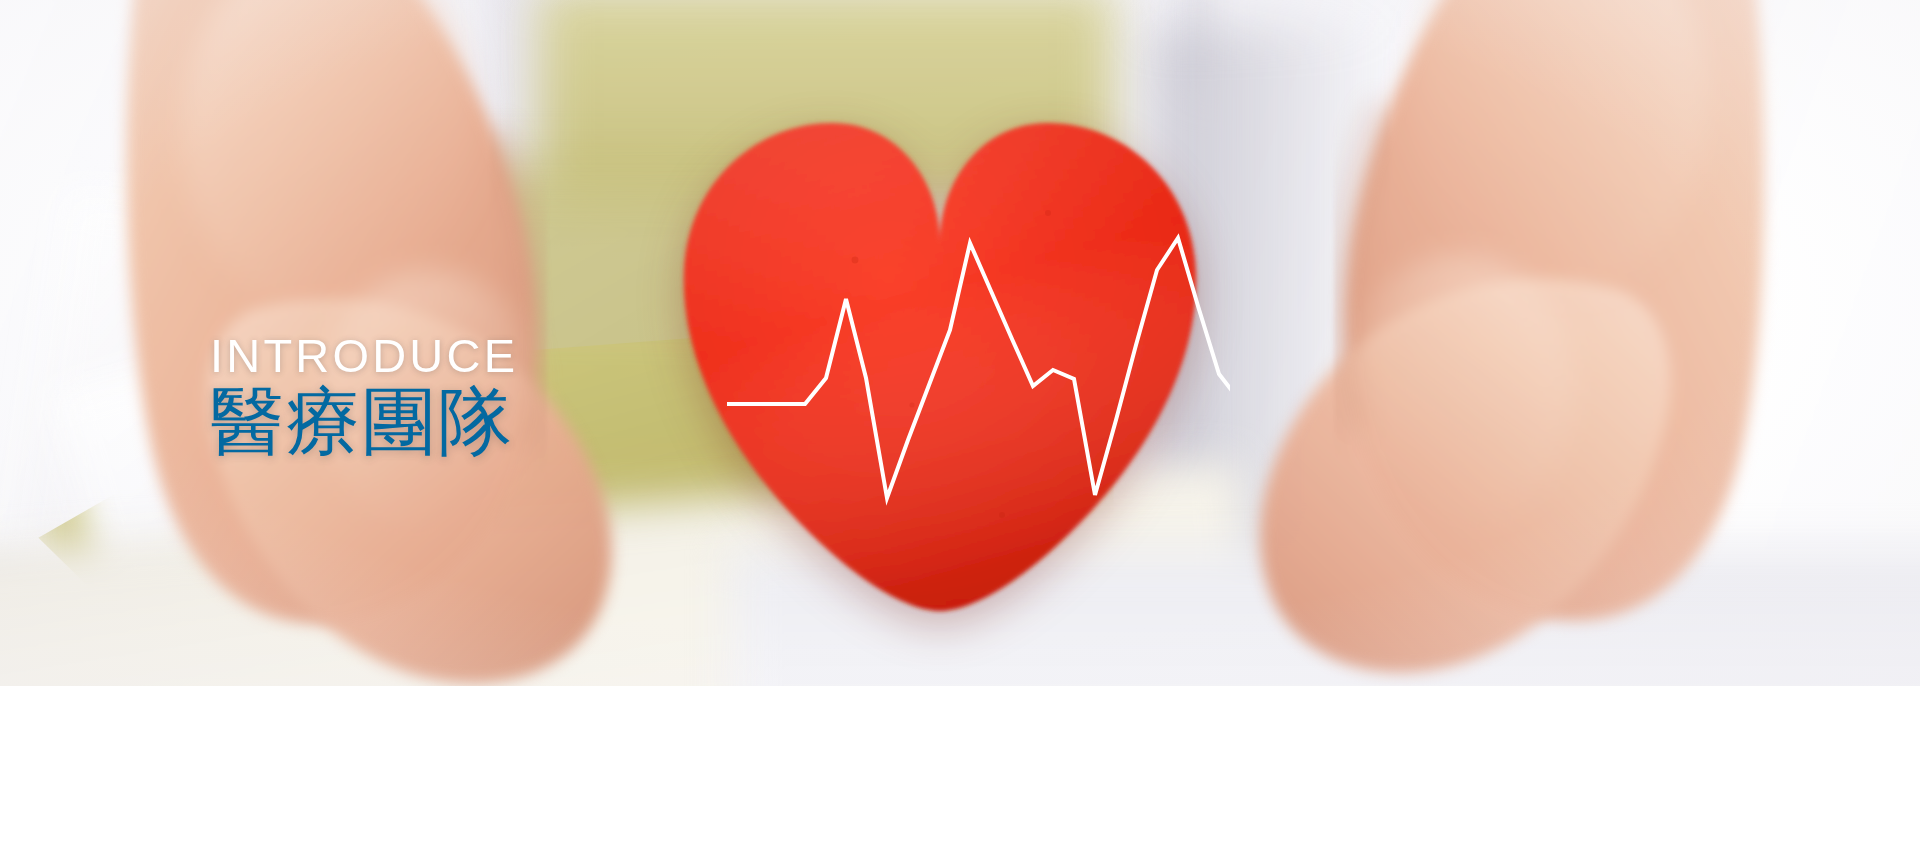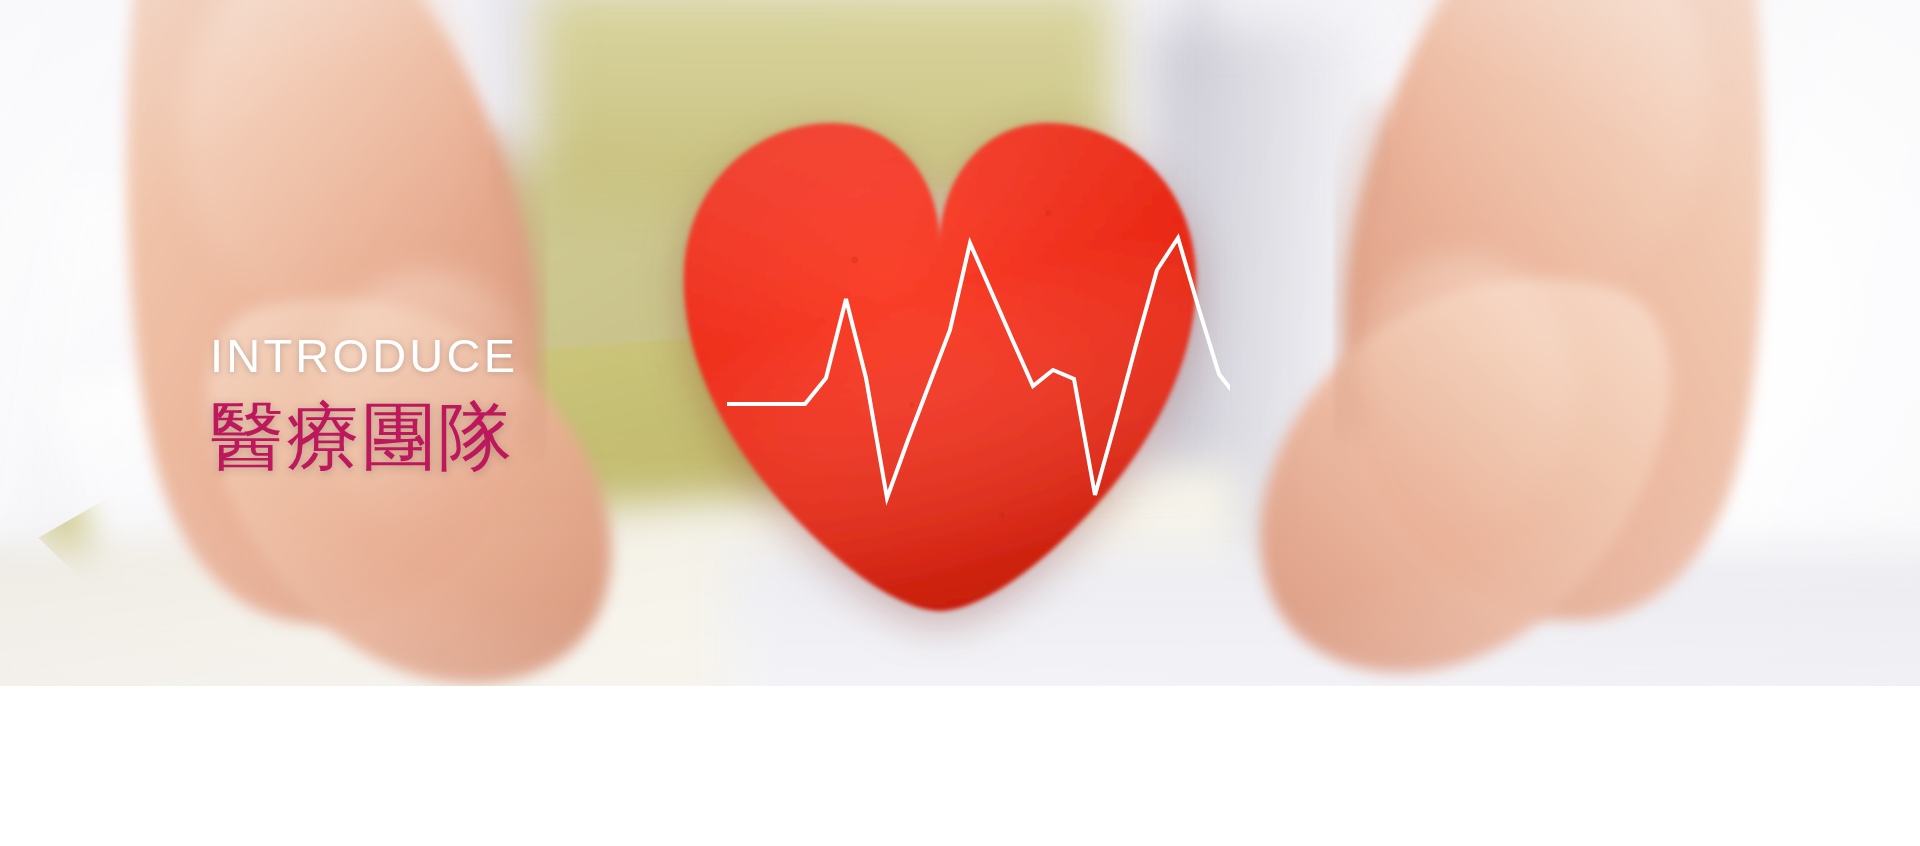--- a/index.html
+++ b/index.html
@@ -213,22 +213,22 @@
     font-family: "Liberation Sans", sans-serif;
     font-size: 47px;
     font-weight: 300;
     letter-spacing: 3.2px;
     line-height: 1;
     text-shadow: 0 1px 6px rgba(70, 60, 60, .28);
     white-space: nowrap;
   }
   .caption-title {
     display: block;
-    margin-top: 21px;
-    color: #be185d;
+    margin-top: 6px;
+    color: #0369a1;
     font-family: "Liberation Sans", "DejaVu Sans", sans-serif;
     font-size: 74px;
     font-weight: 400;
     letter-spacing: 2px;
     line-height: 1;
     text-shadow: 0 2px 8px rgba(70, 60, 60, .30);
     white-space: nowrap;
   }
 
   

